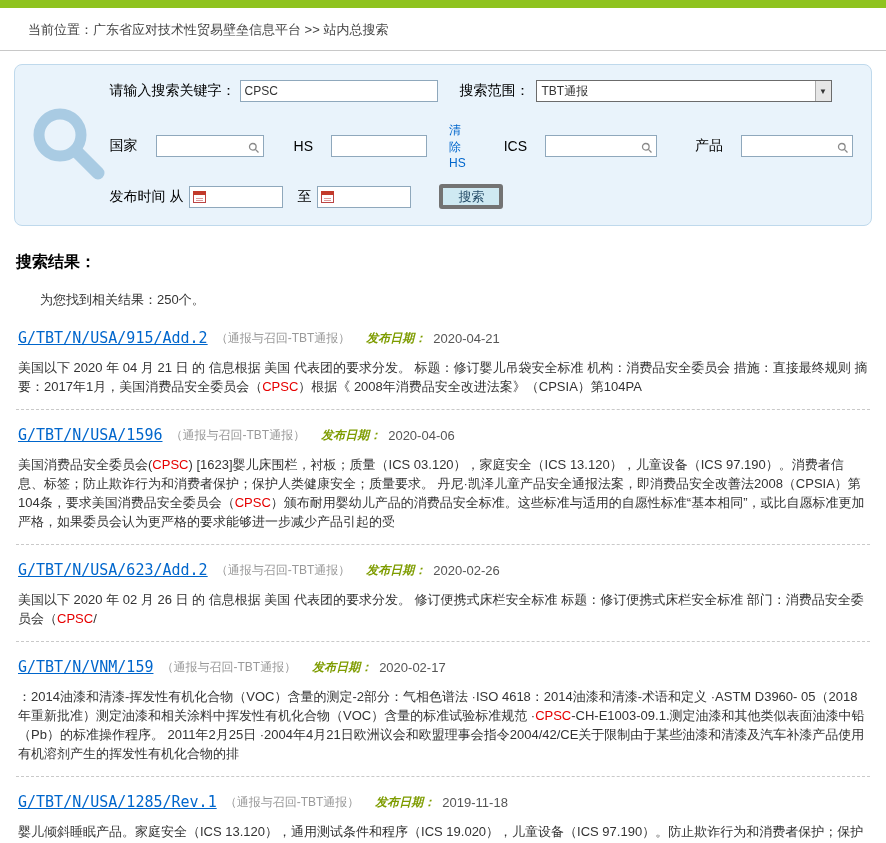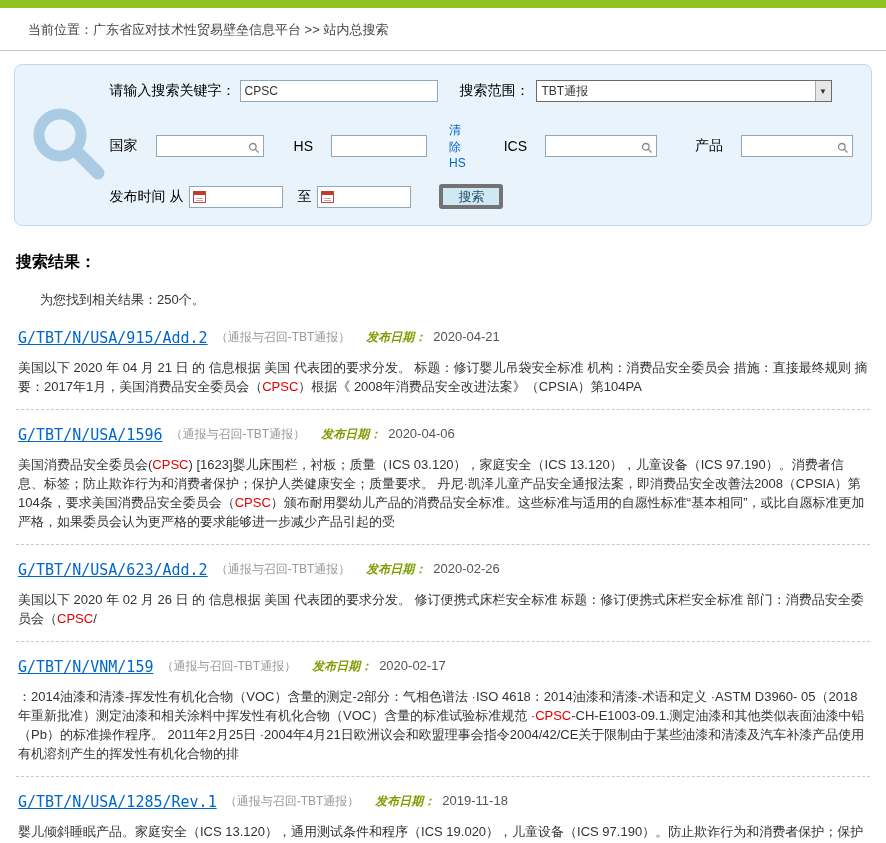--- a/index.html
+++ b/index.html
@@ -68,21 +68,21 @@
     margin-left: 28px; height: 25px; padding: 0 15px;
     background: #CFE9F2; border: 4px solid #737373; border-radius: 3px;
     font-size: 13px; color: #234a66; cursor: pointer;
     font-family: "Liberation Sans", sans-serif;
   }
   
   .results { padding: 0 16px; }
   .results-heading { margin-top: 26px; font-size: 16px; font-weight: bold; color: #000; }
   .results-summary { margin: 18px 0 4px 24px; font-size: 13px; color: #333; }
   .result { padding: 16px 2px 13px; border-bottom: 1px dashed #c9c9c9; }
-  .result-title-row { display: flex; align-items: flex-start; }
+  .result-title-row { display: flex; align-items: center; }
   .result-title {
     font-family: "DejaVu Sans Mono", "Liberation Mono", monospace;
     font-size: 15px; color: #0066CC; text-decoration: underline; cursor: pointer;
   }
   .result-cat { margin-left: 8px; font-size: 12px; color: #999; }
   .result-datelabel { margin-left: 16px; font-size: 12px; font-style: italic; font-weight: bold; color: #7E9C00; font-family: Liberation Serif, serif; }
   .result-date { margin-left: 7px; font-size: 13px; color: #555; }
   .result-body { margin-top: 11px; font-size: 13px; line-height: 19px; color: #333; }
   .hl { color: #E60000; }
 </style>

